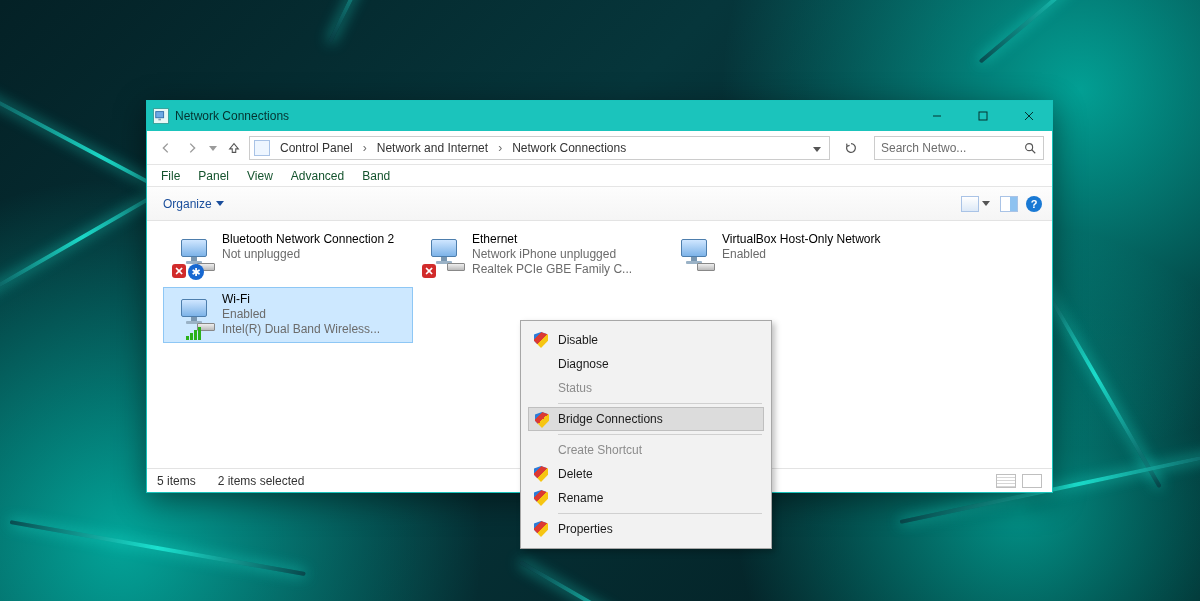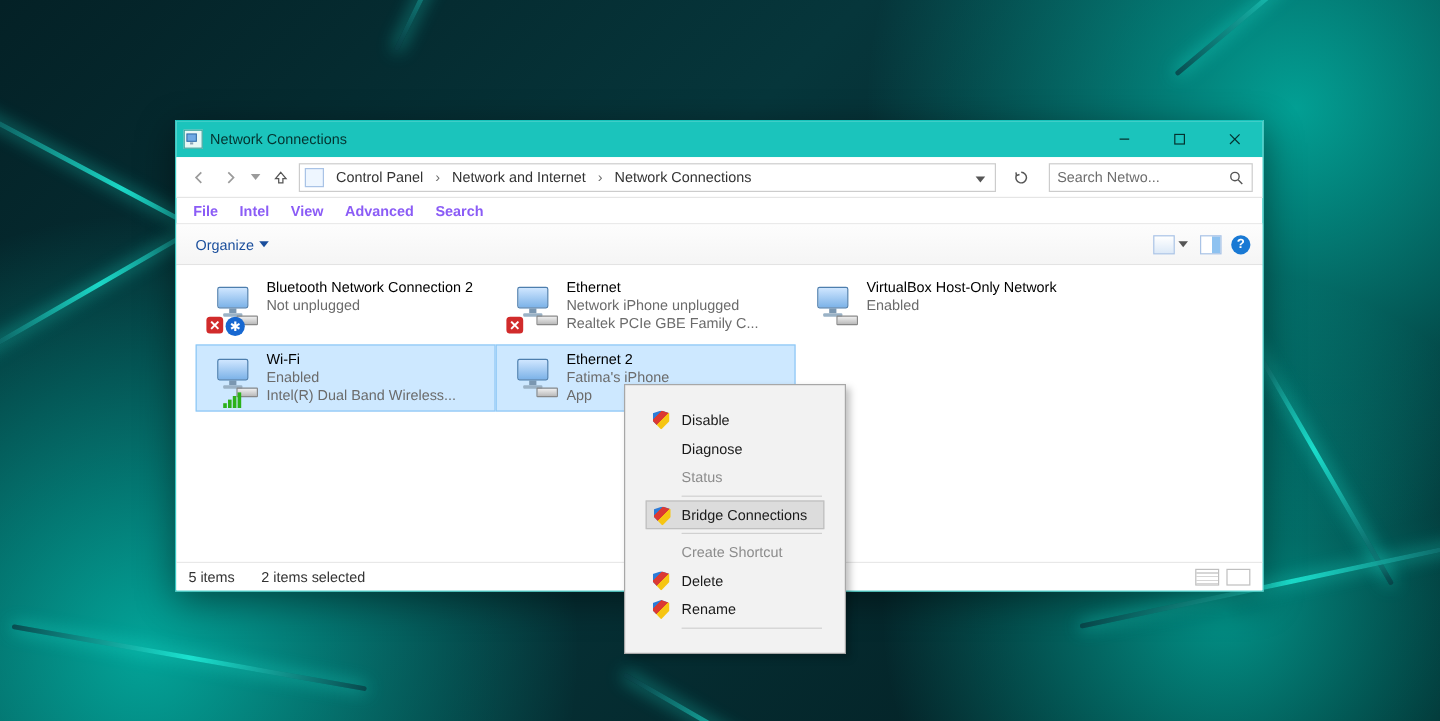--- a/index.html
+++ b/index.html
@@ -59,21 +59,21 @@
   .refresh-btn { width: 26px; height: 24px; display:flex; align-items:center; justify-content:center; border:1px solid transparent; margin-left:4px; color:#555; }
   .search-box {
     width: 170px; height: 24px; border: 1px solid #cccccc; margin-left: 6px;
     display: flex; align-items: center; padding: 0 6px; color:#777;
   }
   .search-box .placeholder { flex:1; white-space:nowrap; overflow:hidden; text-overflow:ellipsis; font-style: normal; color:#6d6d6d; }
   .search-box svg { width:14px; height:14px; color:#555; }
 
   
   .menubar { height: 22px; display:flex; align-items:center; padding: 0 6px; gap: 2px; border-bottom: 1px solid #e5e5e5; }
-  .menu-item { padding: 2px 8px; color:#8b5cf6;font-weight:bold; }
+  .menu-item { padding: 2px 8px; color:#14532d; }
 
   
   .cmdbar {
     height: 34px; display:flex; align-items:center; padding: 0 10px;
     border-bottom: 1px solid #e3e3e3;
     background: linear-gradient(#fdfdfd, #f5f5f5);
   }
   .organize { color:#1a4e9c; display:flex; align-items:center; gap:4px; padding:4px 6px; }
   .cmdbar .right { margin-left:auto; display:flex; align-items:center; gap:6px; }
   .view-btn { display:flex; align-items:center; gap:3px; color:#333; padding:2px; }
@@ -106,23 +106,23 @@
   
   .status {
     height: 24px; border-top: 1px solid #e3e3e3; display:flex; align-items:center;
     padding: 0 10px; gap: 22px; color:#333; background:#fff;
   }
   .status .right { margin-left:auto; display:flex; gap:6px; }
   .stat-icon { width:20px; height:14px; border:1px solid #bfbfbf; }
 
   
   .context-menu {
-    position: absolute; left: 520px; top: 320px; width: 185px;
+    position: absolute; left: 520px; top: 320px; width: 252px;
     background: #f2f2f2; border: 1px solid #a7a7a7; box-shadow: 3px 3px 6px rgba(0,0,0,0.25);
-    padding: 17px; font-size: 12px;
+    padding: 7px; font-size: 12px;
   }
   .ctx-item {
     height: 24px; display:flex; align-items:center; padding: 0 10px 0 30px; position:relative; color:#1a1a1a;
   }
   .ctx-item.disabled { color:#8c8c8c; }
   .ctx-item.hover { background:#dcdcdc; border:1px solid #bfbfbf; padding-left:29px; height:24px; }
   .ctx-sep { height:1px; background:#d0d0d0; margin: 3px 2px 3px 30px; }
   .ctx-icon {
     position:absolute; left:6px; top:4px; width:16px; height:16px;
   }
@@ -229,24 +229,24 @@
       <span class="placeholder">Search Netwo...</span>
       <svg viewBox="0 0 16 16">
           <circle cx="7" cy="7" r="4" fill="none" stroke="currentColor" stroke-width="1.3"></circle>
           <line x1="10" y1="10" x2="14" y2="14" stroke="currentColor" stroke-width="1.3"></line>
         </svg>
     </div>
   </div>
 
   <div class="menubar">
     <div class="menu-item">File</div>
-    <div class="menu-item">Intel</div>
+    <div class="menu-item">Panel</div>
     <div class="menu-item">View</div>
     <div class="menu-item">Advanced</div>
-    <div class="menu-item">Search</div>
+    <div class="menu-item">Band</div>
   </div>
 
   <div class="cmdbar">
     <div class="organize">
       <span>Organize</span>
       <span class="tri-down" style="color:#1a4e9c;"></span>
     </div>
     <div class="right">
       <div class="view-btn">
         <div class="small-icon"></div>
@@ -321,35 +321,20 @@
               <span style="height:10px"></span>
               <span style="height:13px"></span>
             </div>
           </div>
           <div class="texts">
             <div class="name">Wi-Fi</div>
             <div class="line2">Enabled</div>
             <div class="line3">Intel(R) Dual Band Wireless...</div>
           </div>
         </div>
-        <div class="item selected">
-          <div class="icon-wrap">
-            <div class="net-icon">
-              <div class="monitor"></div>
-              <div class="stand"></div>
-              <div class="base"></div>
-              <div class="plug"></div>
-            </div>
-          </div>
-          <div class="texts">
-            <div class="name">Ethernet 2</div>
-            <div class="line2">Fatima's iPhone</div>
-            <div class="line3">App</div>
-          </div>
-        </div>
       </div>
   </div>
 
   <div class="status">
     <span>5 items</span>
     <span>2 items selected</span>
     <div class="right">
       <div class="stat-icon" style="background:repeating-linear-gradient(#fff,#fff 2px,#d6d6d6 2px,#d6d6d6 3px);"></div>
       <div class="stat-icon" style="background:linear-gradient(#fff,#fff);"></div>
     </div>
@@ -386,13 +371,19 @@
       </div>
       <span>Delete</span>
     </div>
     <div class="ctx-item">
       <div class="ctx-icon">
         <div class="shield"></div>
       </div>
       <span>Rename</span>
     </div>
     <div class="ctx-sep"></div>
+    <div class="ctx-item">
+      <div class="ctx-icon">
+        <div class="shield"></div>
+      </div>
+      <span>Properties</span>
+    </div>
   </div>
 
 </body></html>

